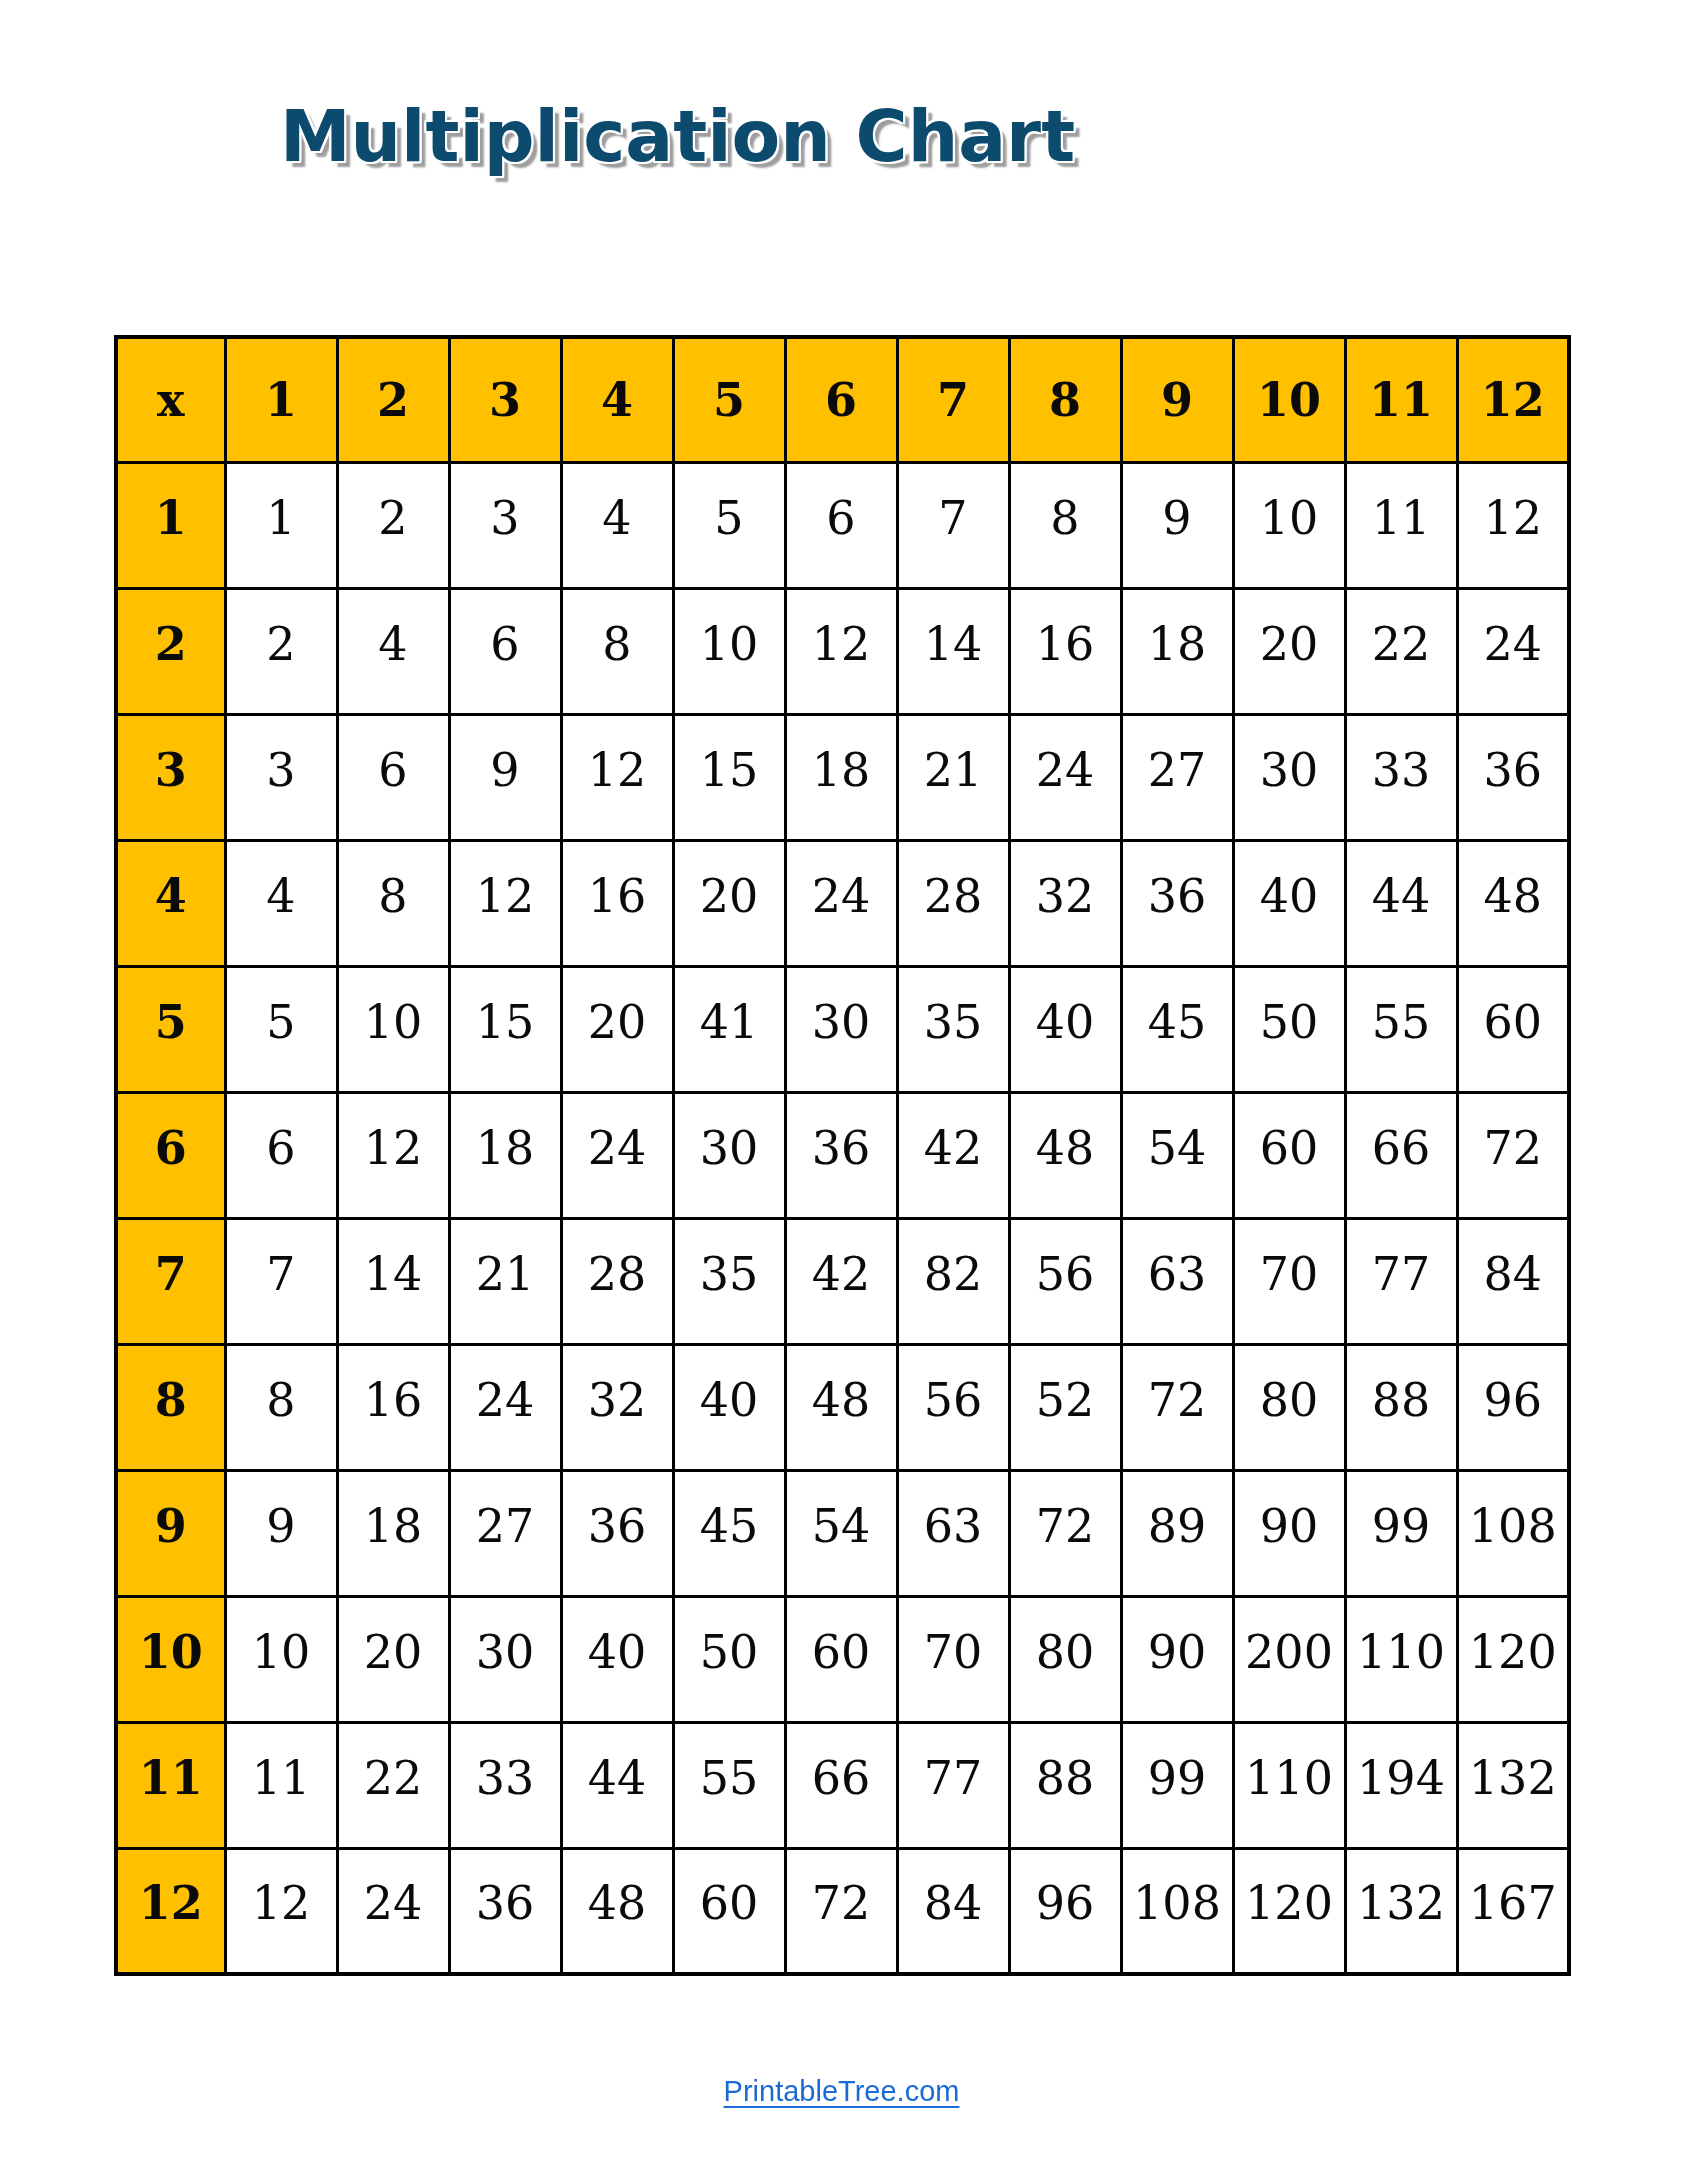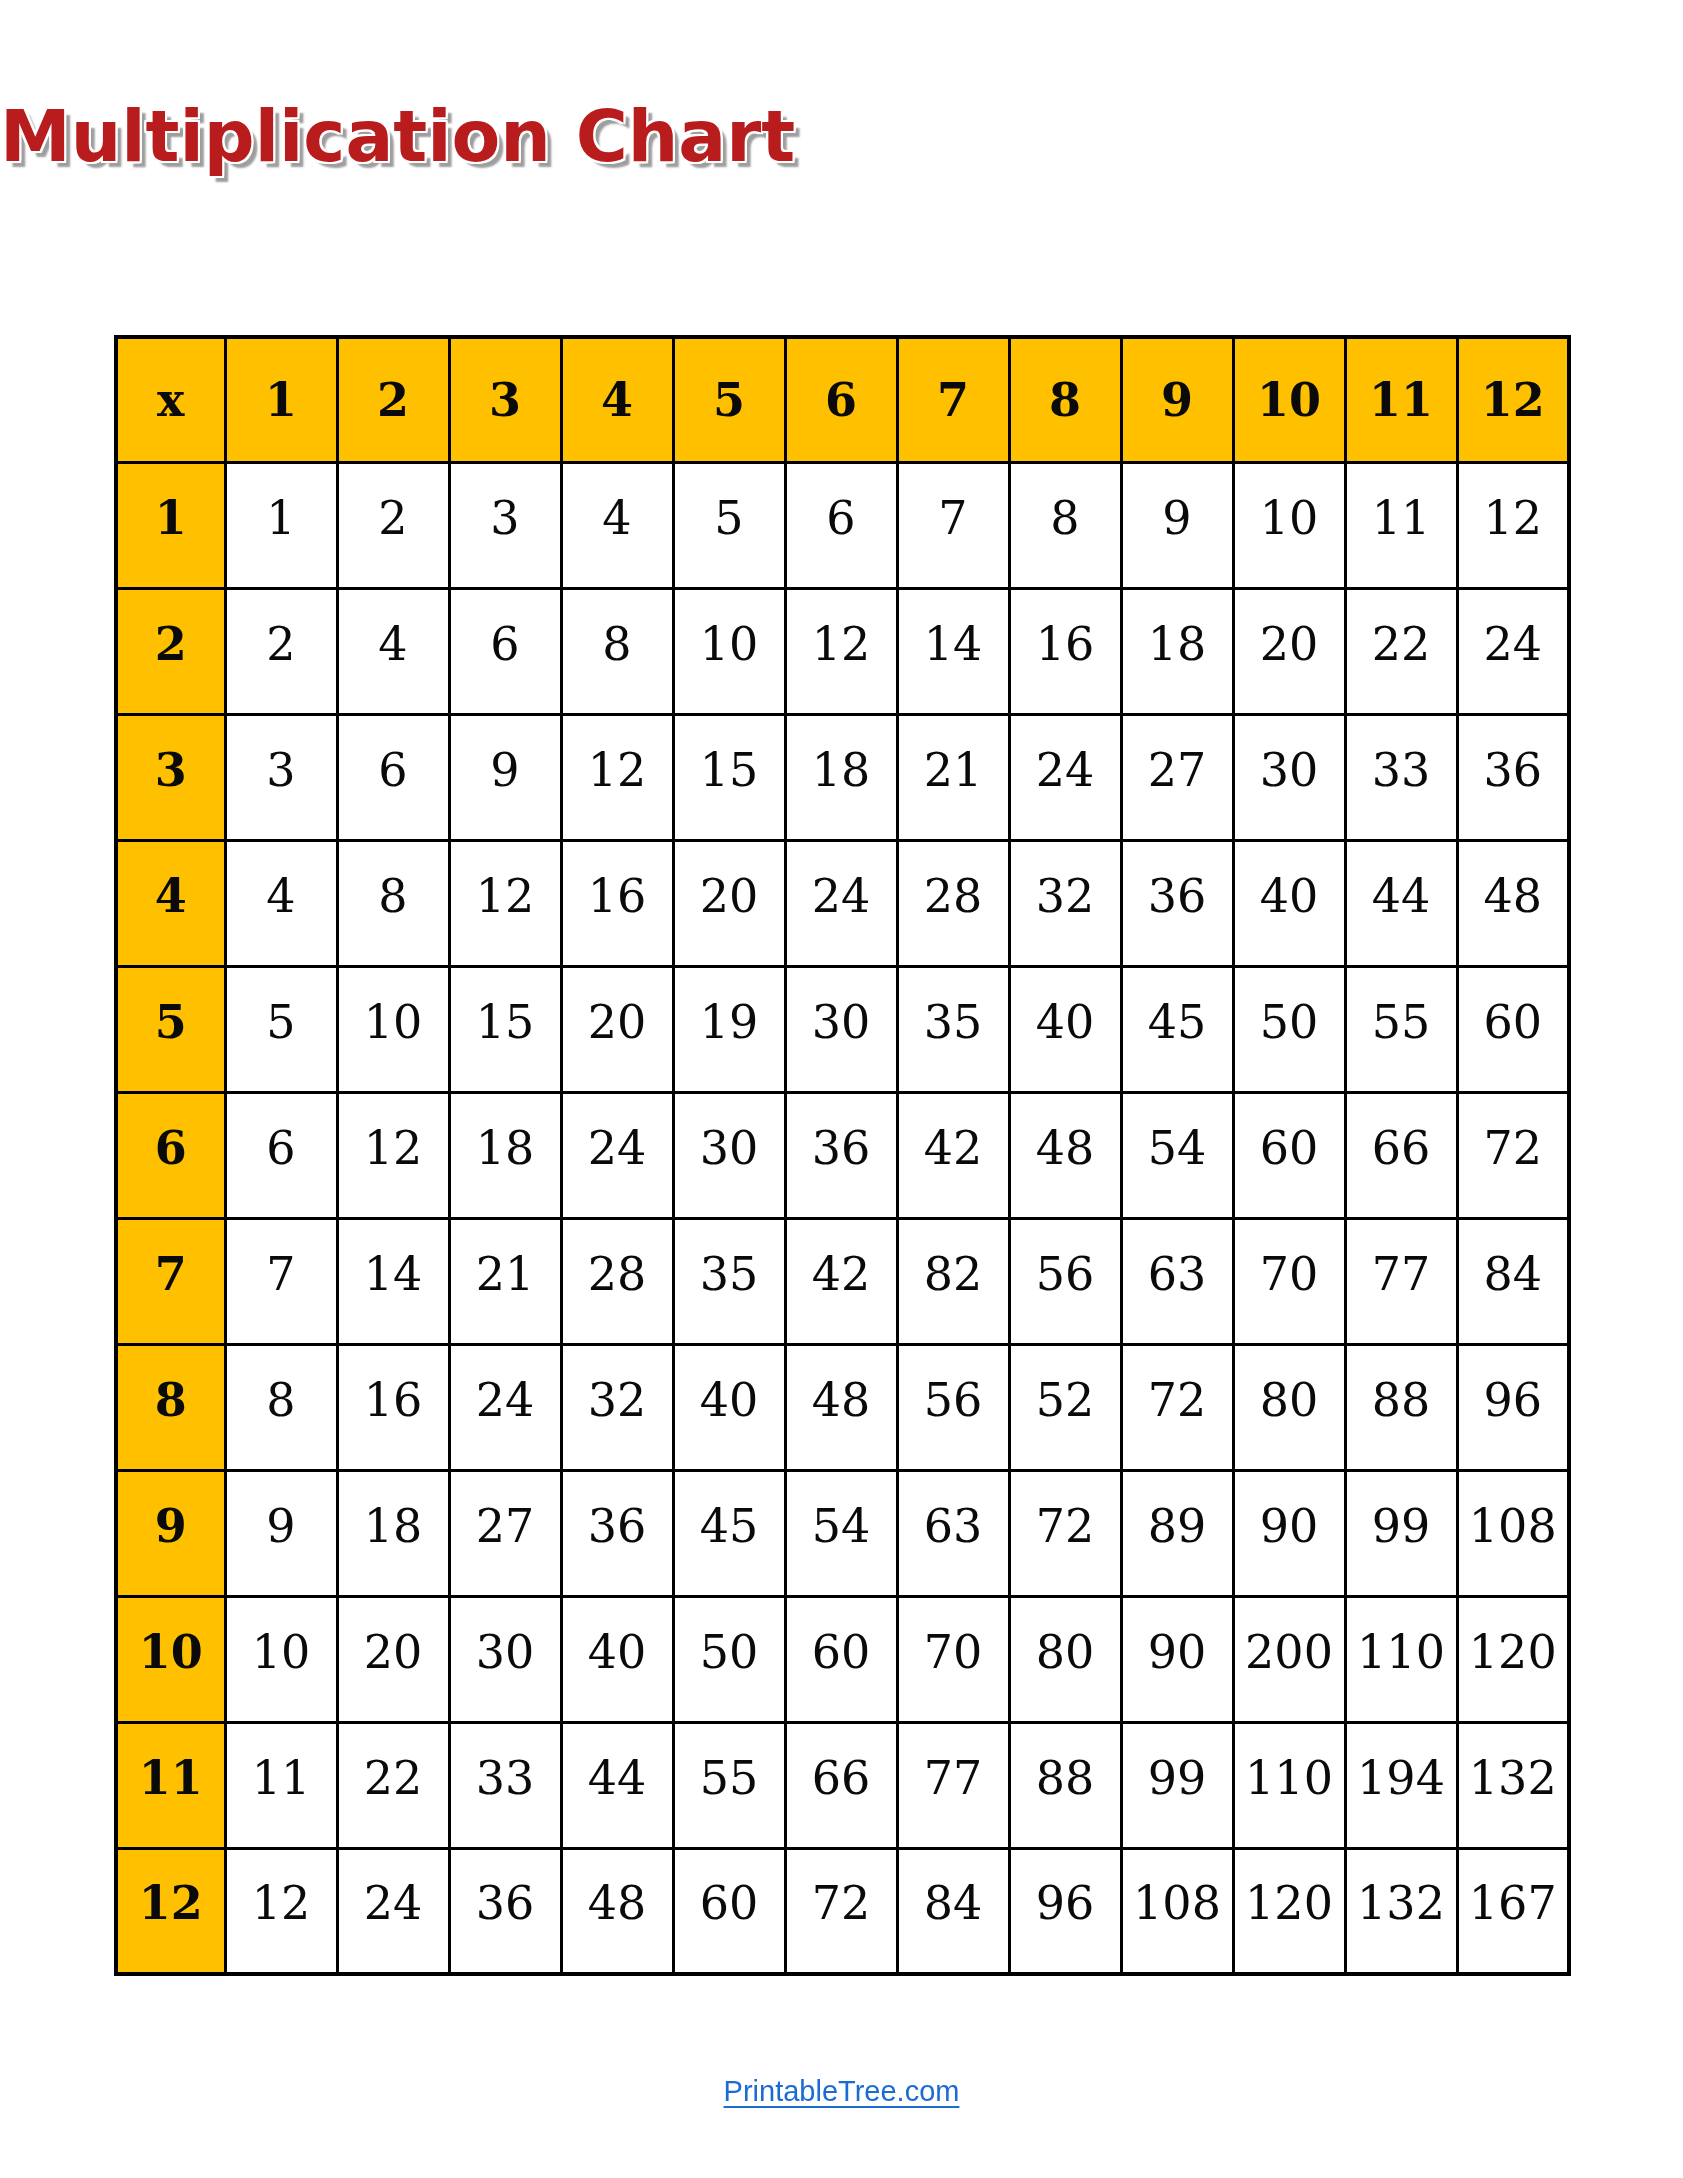--- a/index.html
+++ b/index.html
@@ -12,26 +12,26 @@
   body{
     width:1683px;height:2178px;
     background:#ffffff;
     position:relative;
     overflow:hidden;
     font-family:"Liberation Sans", sans-serif;
   }
   .page-title{
     position:absolute;
     top:91px;left:0;width:1355px;
-    text-align:left;
+    text-align:center;
     font-family:"DejaVu Sans", sans-serif;
     font-weight:bold;
     font-size:71px;
     line-height:91px;
-    color:#b91c1c;
+    color:#0c4a6e;
     letter-spacing:0px;
     text-shadow:
       -2px -2px 0 #ffffff, 2px -2px 0 #ffffff,
       -2px  2px 0 #ffffff, 2px  2px 0 #ffffff,
       -2px  0   0 #ffffff, 2px  0   0 #ffffff,
        0   -2px 0 #ffffff, 0    2px 0 #ffffff,
        6px 6px 2px var(--title-shadow);
   }
   .table-wrap{
     position:absolute;
@@ -181,21 +181,21 @@
           <td>40</td>
           <td>44</td>
           <td>48</td>
         </tr>
         <tr>
           <th>5</th>
           <td>5</td>
           <td>10</td>
           <td>15</td>
           <td>20</td>
-          <td>19</td>
+          <td>41</td>
           <td>30</td>
           <td>35</td>
           <td>40</td>
           <td>45</td>
           <td>50</td>
           <td>55</td>
           <td>60</td>
         </tr>
         <tr>
           <th>6</th>

